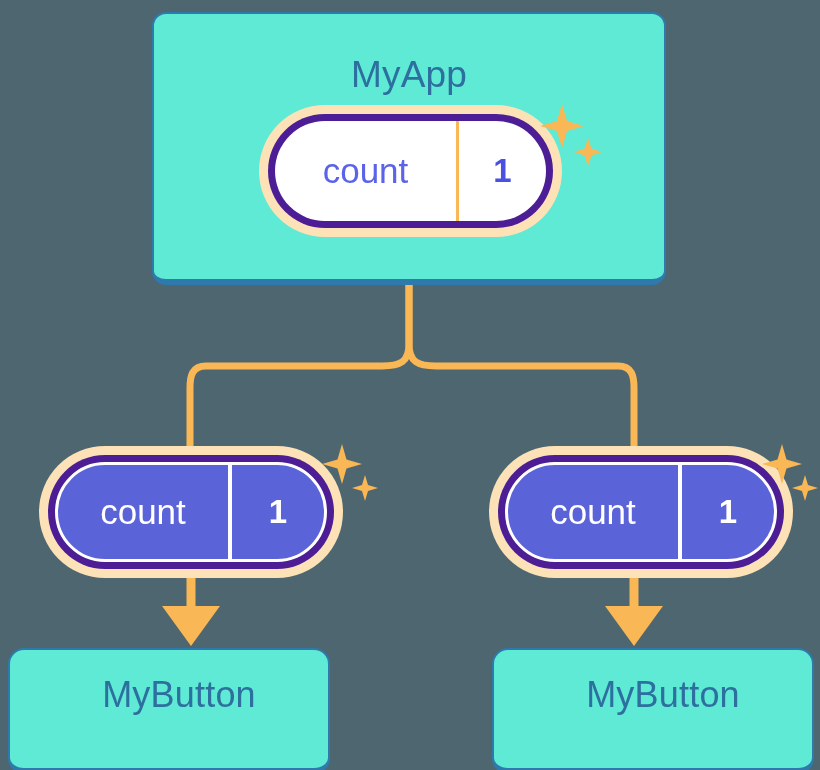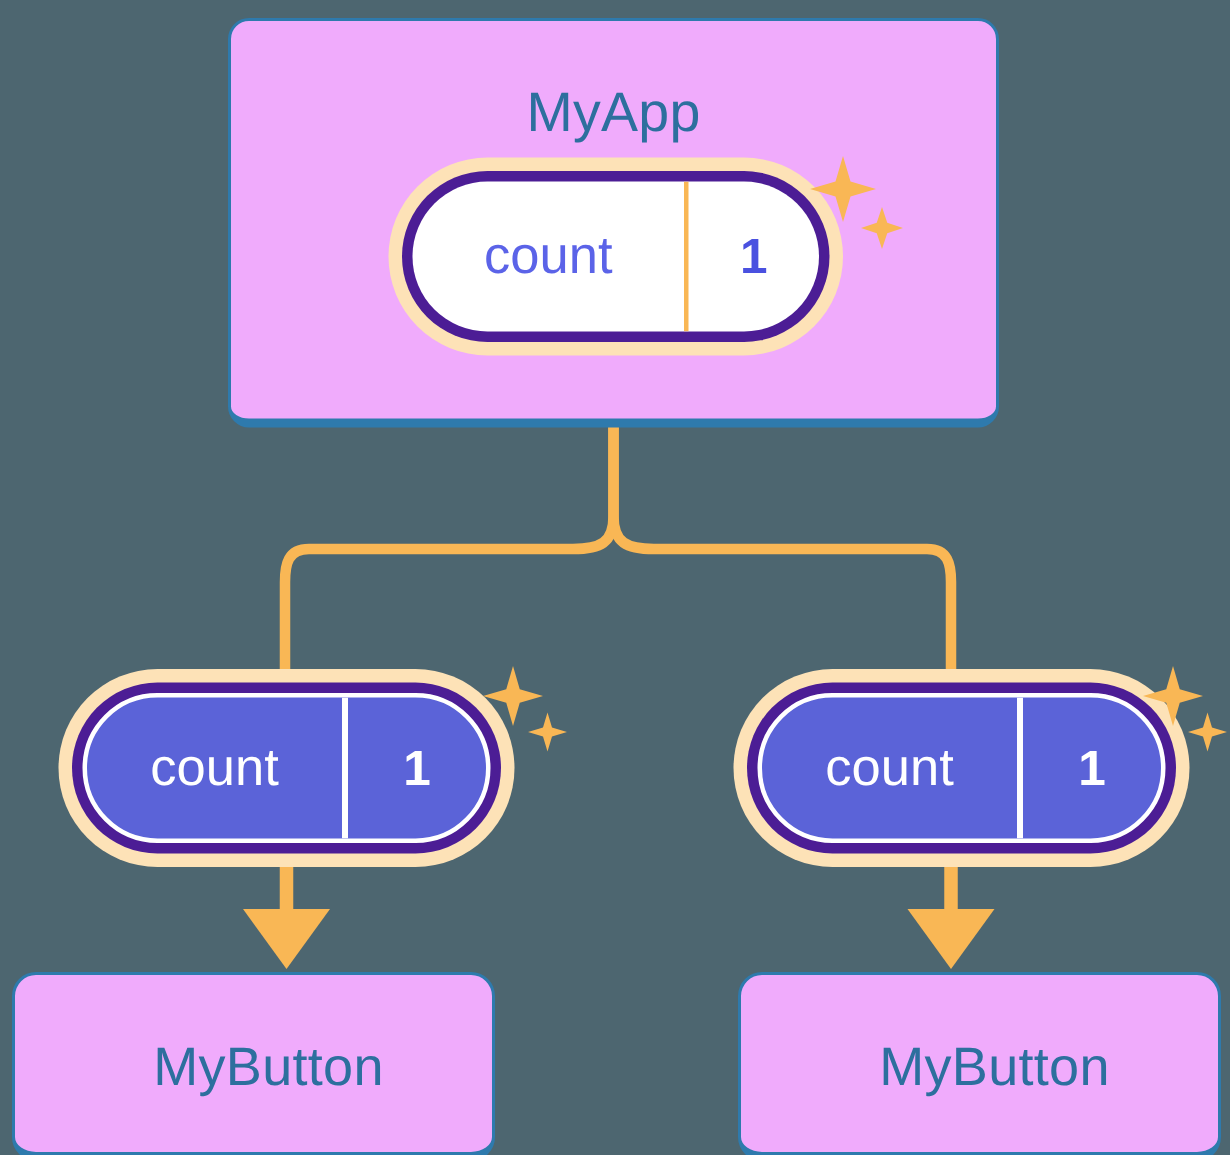--- a/index.html
+++ b/index.html
@@ -10,21 +10,21 @@
     overflow:hidden;
   }
   #stage{position:relative;width:820px;height:770px;}
 
   
   #wires{position:absolute;left:0;top:0;width:820px;height:770px;}
 
   
   .card{
     position:absolute;
-    background:#f0abfc;
+    background:#5eead4;
     border:2px solid #2e7aad;
     border-bottom-width:6px;
     border-radius:14px;
     box-sizing:border-box;
   }
   .card-title{
     position:absolute;
     left:0;right:0;
     text-align:center;
     color:#2d6f9e;
@@ -34,21 +34,21 @@
   }
 
   
   #root-card{left:152px;top:12px;width:514px;height:273px;}
   #root-card .card-title{top:40px;font-size:37px;}
 
   
   .leaf-card{width:322px;height:126px;top:648px;border-radius:16px;}
   #leaf-card-left{left:8px;}
   #leaf-card-right{left:492px;}
-  .leaf-card .card-title{top:40px;font-size:36px;padding-left:20px;}
+  .leaf-card .card-title{top:24px;font-size:36px;padding-left:20px;}
 
   
   .pill{
     position:absolute;
     display:flex;
     align-items:stretch;
     box-sizing:border-box;
     border-radius:999px;
     background:#4c1d95;                 
     padding:7px;

